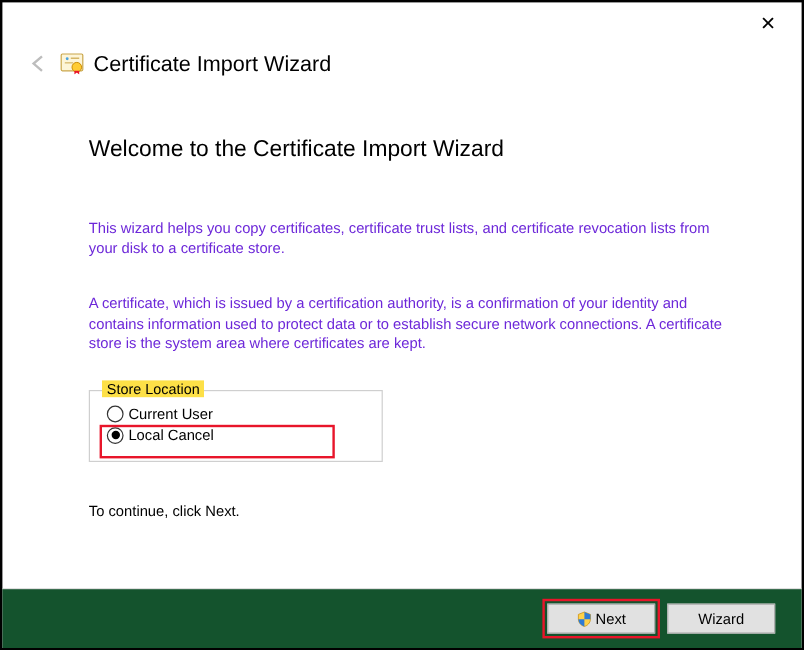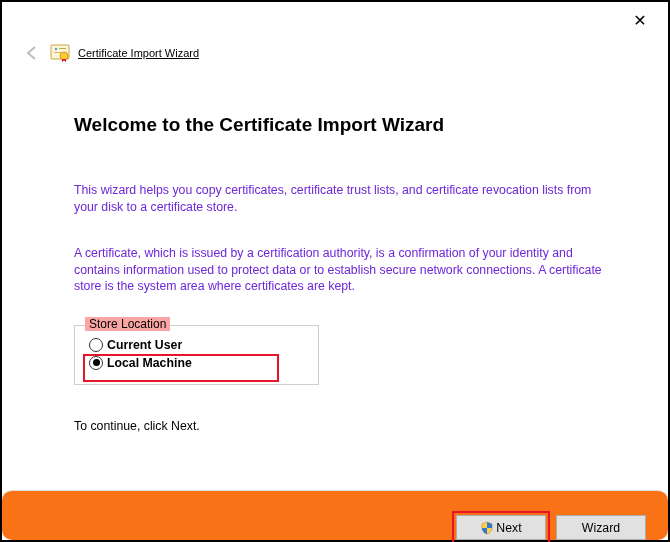--- a/index.html
+++ b/index.html
@@ -57,31 +57,30 @@
     color: #bdbdbd;
     font-size: 20px;
   }
   .cert-icon {
     width: 20px;
     height: 18px;
     position: relative;
   }
   .cert-icon svg { display: block; }
   .wizard-title {
-    font-size: 11px;
-    color: #000;
-    text-decoration: underline;
+    font-size: 18px;
+    color: #000;
   }
   .content {
     flex: 1;
     padding: 46px 48px 0 72px;
   }
   .main-heading {
     font-size: 19px;
-    font-weight: 700;
+    font-weight: 400;
     color: #000;
     margin-bottom: 46px;
   }
   .para {
     font-size: 12.3px;
     line-height: 1.35;
     color: #6d28d9;
     margin-bottom: 30px;
     max-width: 530px;
   }
@@ -89,32 +88,31 @@
     position: relative;
     border: 1px solid #cfcfcf;
     width: 245px;
     padding: 10px 14px 12px 14px;
     margin-bottom: 34px;
   }
   .fieldset-legend {
     position: absolute;
     top: -9px;
     left: 10px;
-    background: #fca5a5;
+    background: #fde047;
     padding: 0 4px;
     font-size: 12px;
     color: #000;
   }
   .radio-row {
     display: flex;
     align-items: center;
     gap: 4px;
     padding: 2px 0;
     font-size: 12.3px;
-    font-weight: bold;
   }
   .radio-glyph {
     width: 14px;
     height: 14px;
     border: 1.5px solid #333;
     border-radius: 50%;
     display: inline-flex;
     align-items: center;
     justify-content: center;
     flex: none;
@@ -136,27 +134,26 @@
     height: 28px;
     pointer-events: none;
   }
   .continue-text {
     font-size: 12.3px;
     margin-top: 0;
   }
   .footer {
     height: 50px;
     border-top: 1px solid #dfdfdf;
-    background: #f97316;
-    display: flex;
-    align-items: flex-end;
+    background: #14532d;
+    display: flex;
+    align-items: center;
     justify-content: flex-end;
     gap: 10px;
     padding-right: 22px;
-    border-radius: 10px;
   }
   .btn {
     height: 25px;
     min-width: 90px;
     border: 1px solid #adadad;
     background: #e1e1e1;
     font-size: 12.3px;
     font-family: inherit;
     display: inline-flex;
     align-items: center;
@@ -214,21 +211,21 @@
     <div class="fieldset">
       <div class="fieldset-legend">Store Location</div>
 
       <label class="radio-row">
         <span class="radio-glyph"></span>
         <span>Current User</span>
       </label>
 
       <label class="radio-row">
         <span class="radio-glyph checked"></span>
-        <span>Local Machine</span>
+        <span>Local Cancel</span>
       </label>
 
       <div class="highlight"></div>
     </div>
 
     <div class="continue-text">To continue, click Next.</div>
   </div>
 
   <div class="footer">
     <span class="btn-next-wrap">

